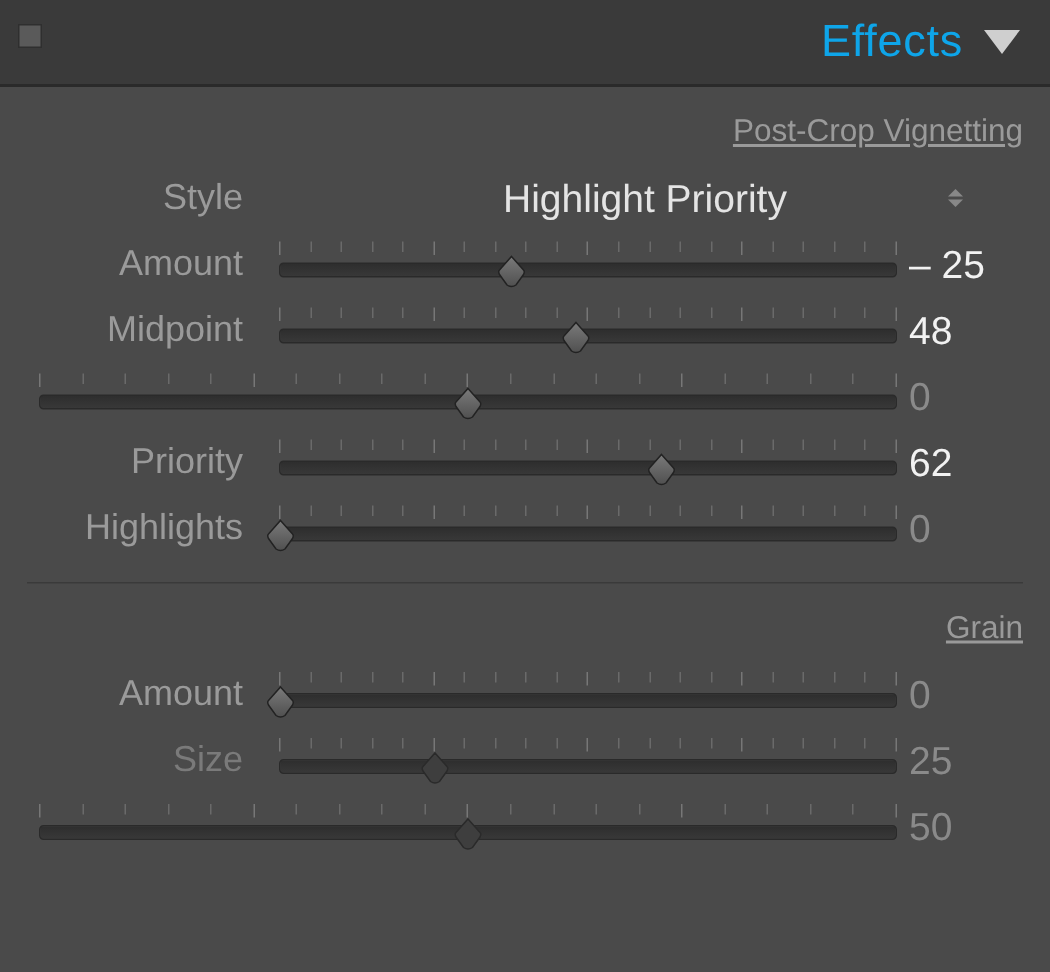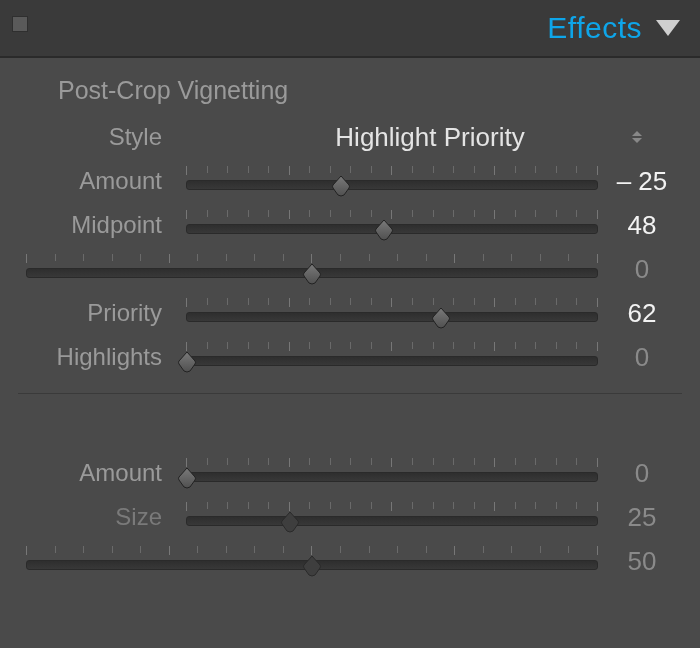--- a/index.html
+++ b/index.html
@@ -45,26 +45,27 @@
       border-top: 16px solid #cfcfcf;
     }
     .panel-body {
       padding: 0 18px;
     }
     .section {
       padding: 18px 0 14px 0;
       border-bottom: 1px solid #3a3a3a;
     }
     .section-title {
-      text-align: left;
-      font-size: 25px;
+      text-align: right;
+      font-size: 21px;
       color: #9a9a9a;
       font-weight: 400;
       margin-bottom: 10px;
       margin-left: 40px;
+      text-decoration: underline;
     }
     .dropdown-row {
       display: flex;
       align-items: center;
       height: 44px;
     }
     .row-label {
       width: 160px;
       text-align: right;
       font-size: 24px;
@@ -139,21 +140,21 @@
       position: absolute;
       top: -6px;
       width: 20px;
       height: 22px;
       margin-left: -10px;
       pointer-events: auto;
     }
     .slider-thumb svg { display: block; }
     .slider-value {
       width: 76px;
-      text-align: center;
+      text-align: left;
       font-size: 26px;
       font-weight: 400;
       padding-right: 4px;
     }
     .val-active { color: #f2f2f2; }
     .val-dim { color: #8a8a8a; }
     .label-dim { color: #7a7a7a; }
   </style>
 </head>
 <body>

